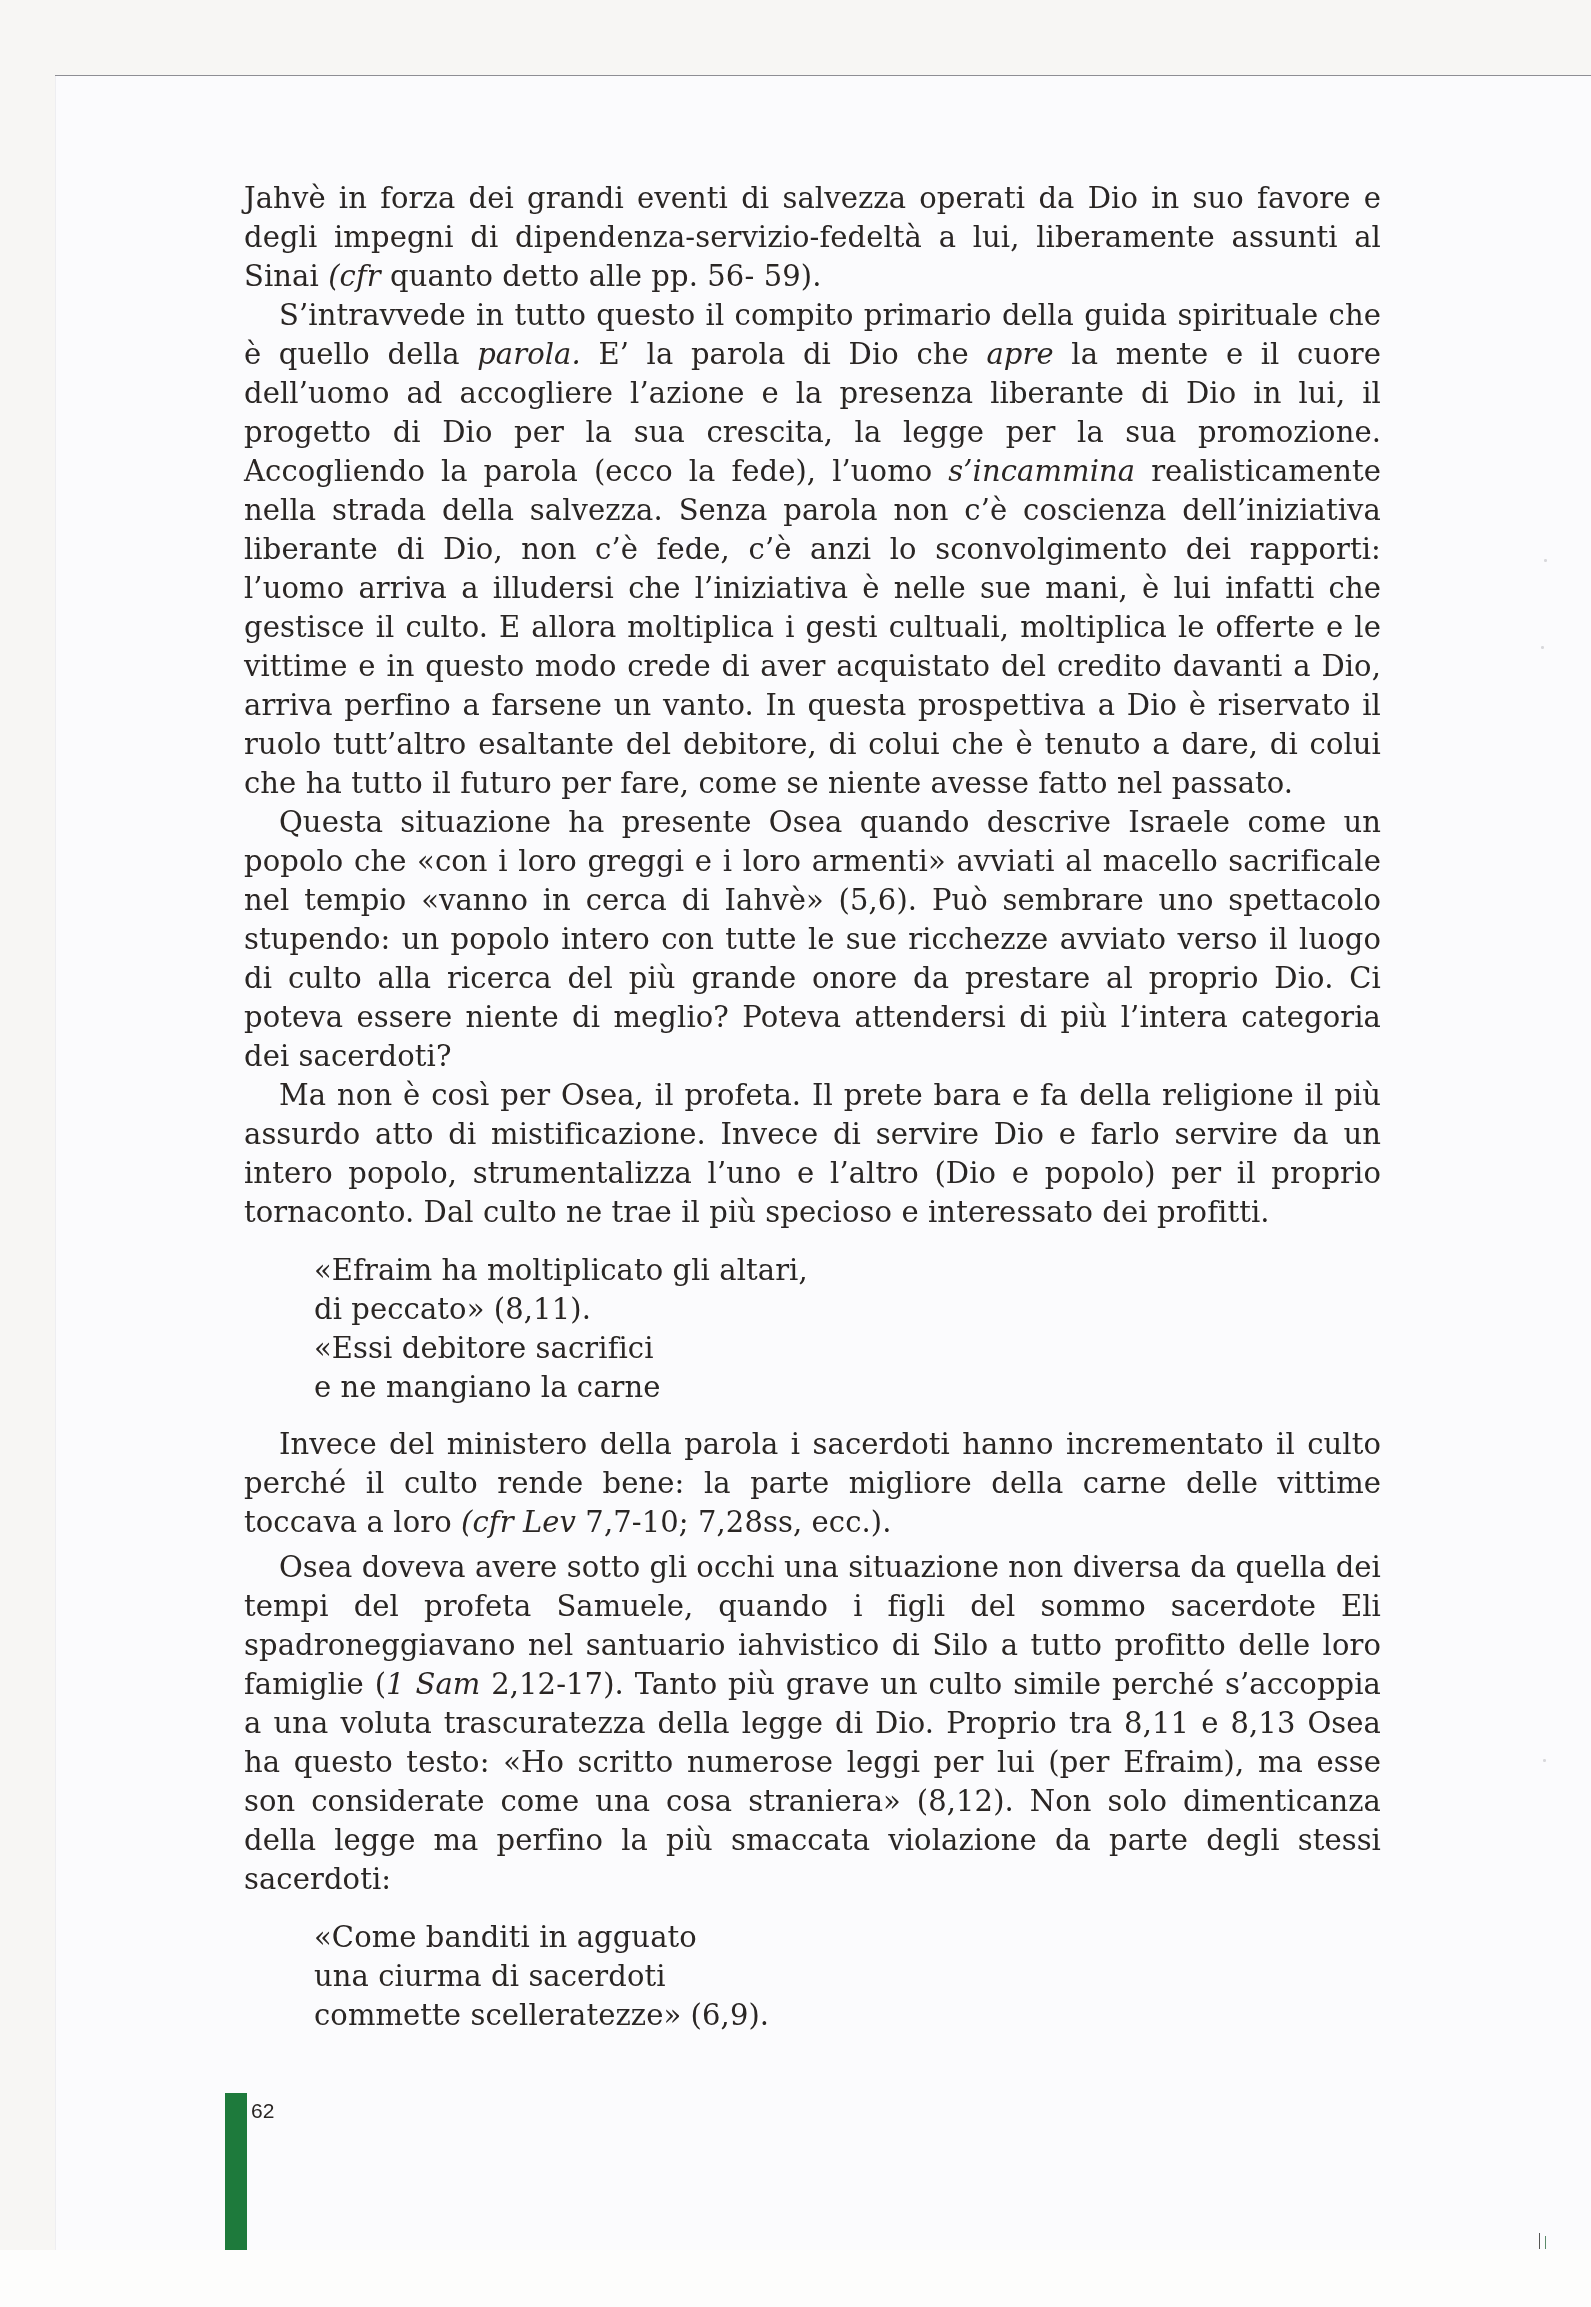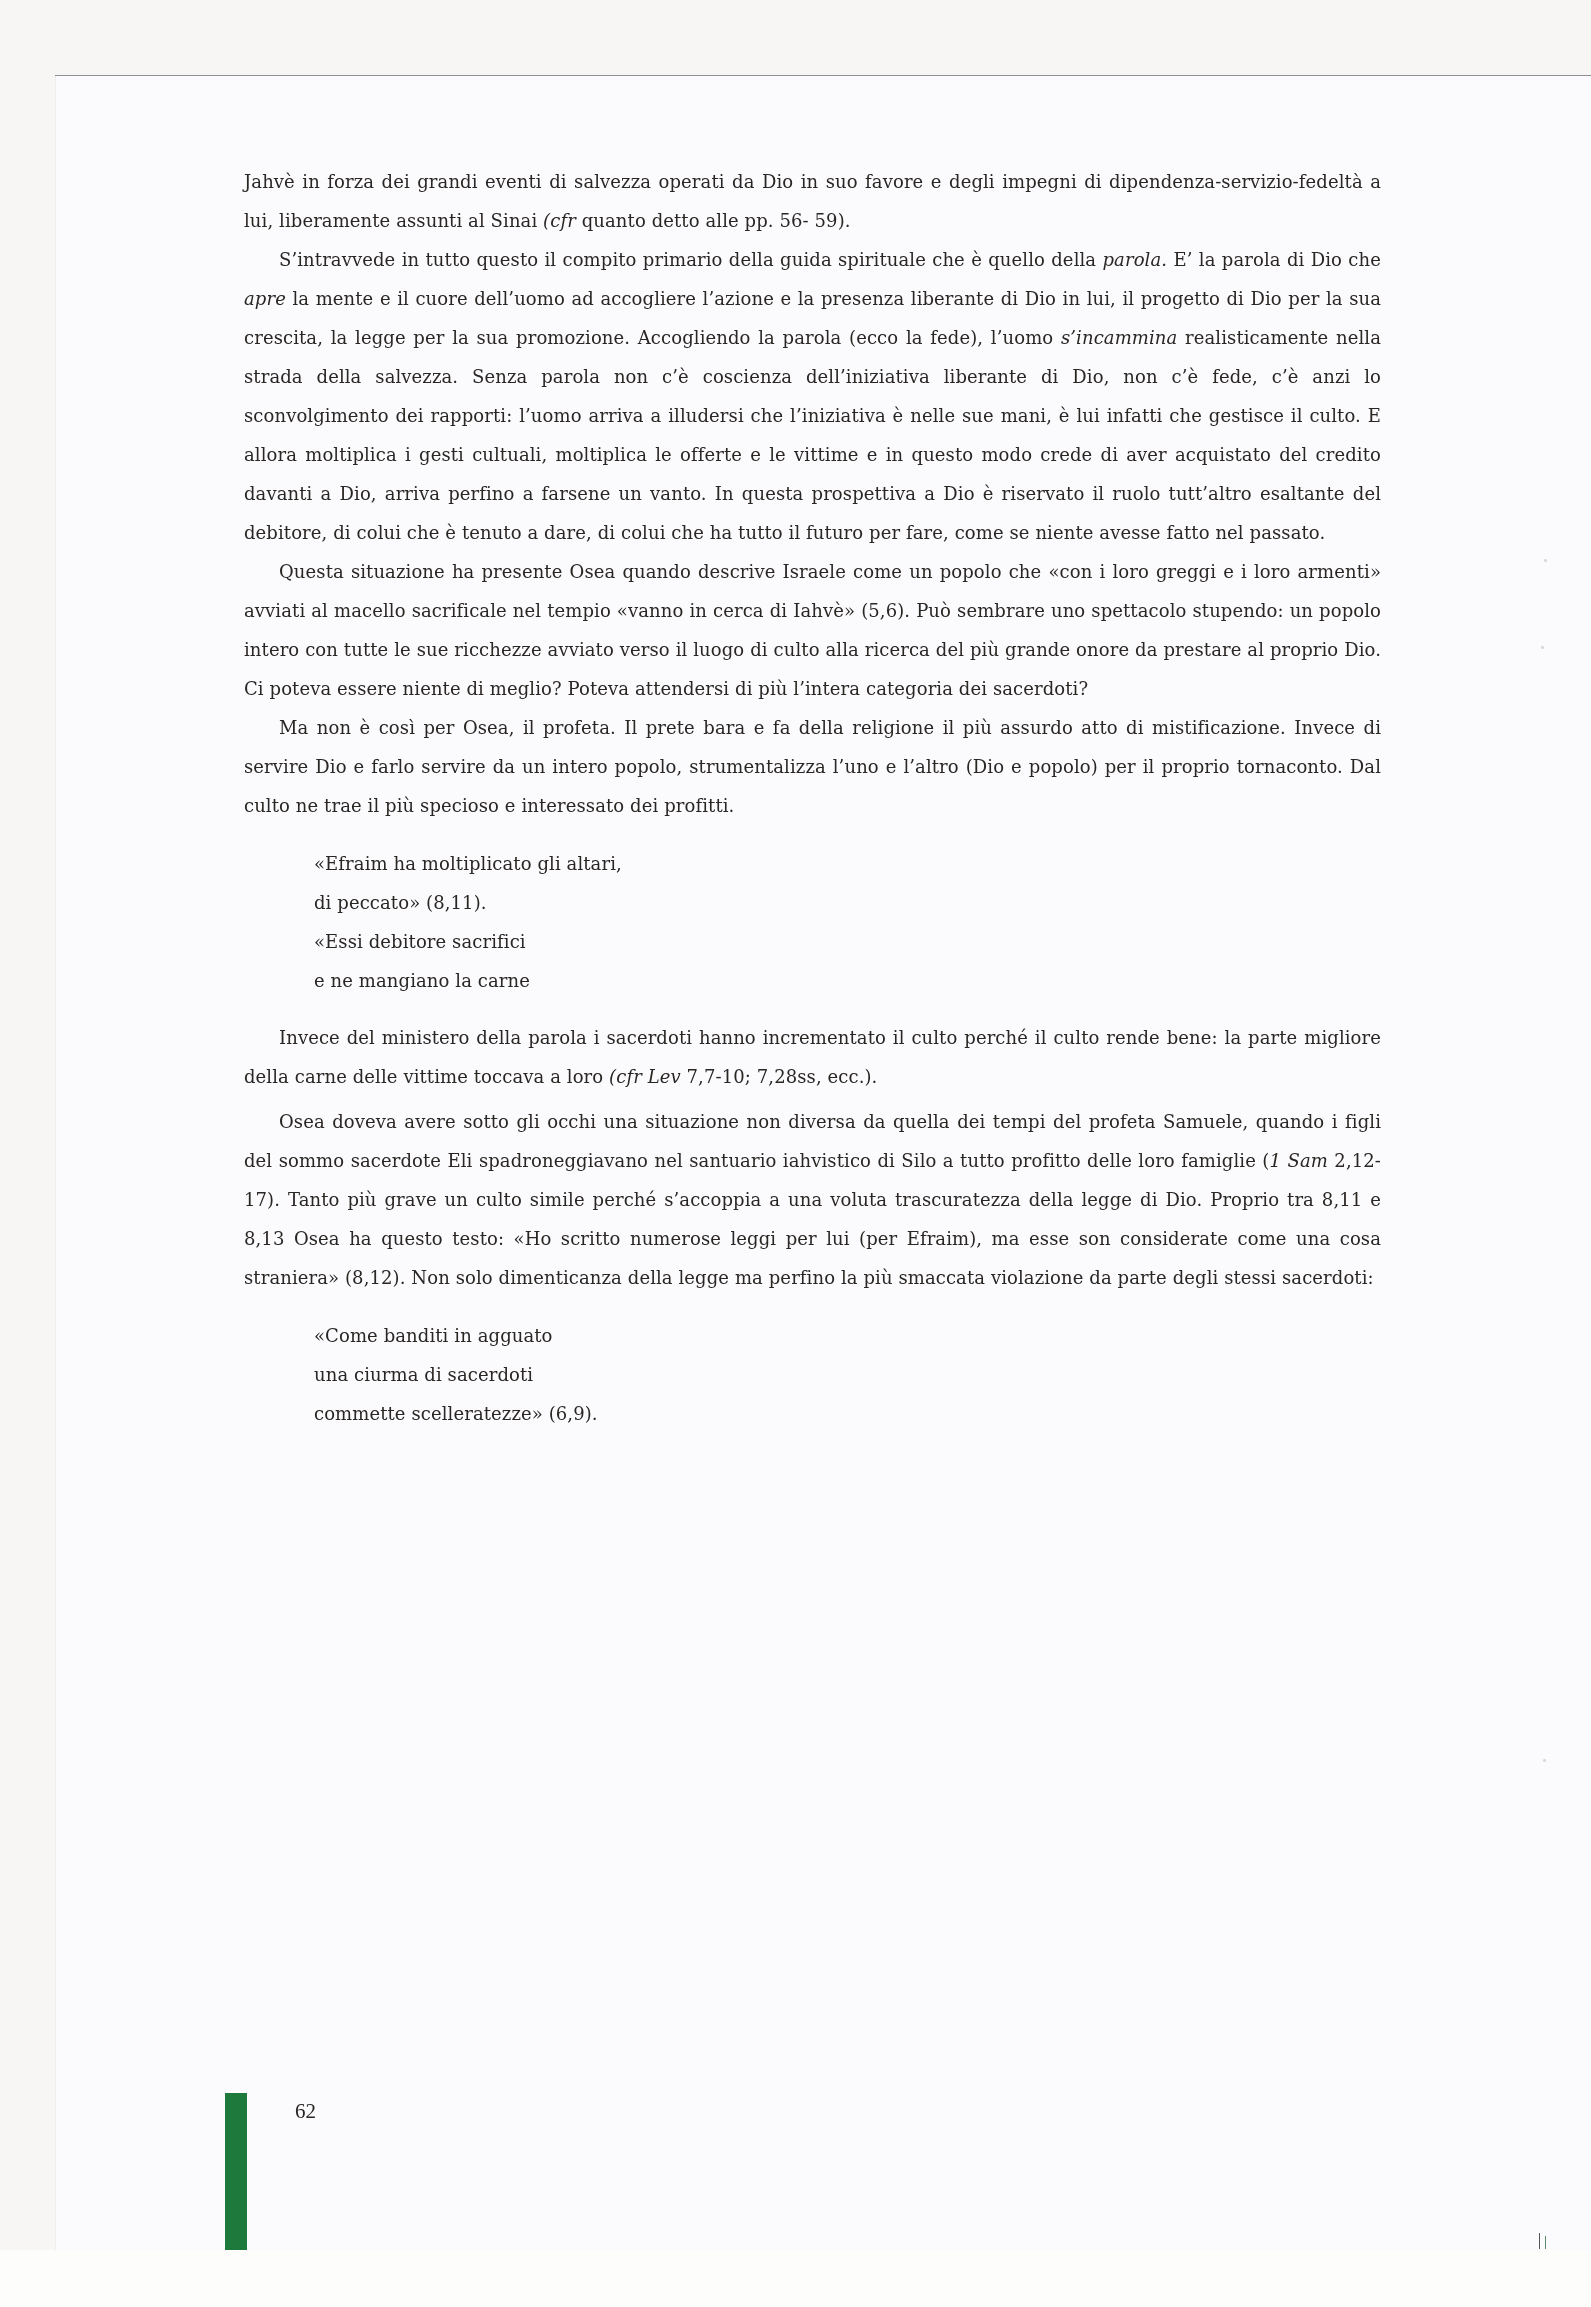--- a/index.html
+++ b/index.html
@@ -15,41 +15,40 @@
     width: 1536px; height: 2175px;
     background: #fbfbfd;
     border-top: 1.9px solid #8e8e94;
     box-shadow: inset 0.6px 0 0 #e6e6ea;
   }
   .bottom-strip {
     position: absolute; left: 0; top: 2250px;
     width: 1591px; height: 57px; background: #fdfdfc;
   }
   .text-block {
-    position: absolute; left: 244px; top: 162px;
+    position: absolute; left: 244px; top: 179px;
     width: 1137px;
-    font-size: 18px; line-height: 39px;
+    font-size: 29px; line-height: 39px;
     letter-spacing: 0.1px;
   }
   .para { margin: 0; text-align: justify; text-indent: 35px; }
   .para.noindent { text-indent: 0; }
   .para.gap-before { margin-top: 6px; }
   .quote { margin: 18.6px 0 18.6px 70px; }
   .quote .line { display: block; white-space: nowrap; }
   em { font-style: italic; }
   .page-num-bar {
     position: absolute; left: 225px; top: 2093px;
     width: 22.4px; height: 157px;
     background: #1e7a3c;
   }
   .page-num {
     position: absolute; left: 251px; top: 2099px;
     font-size: 21px; color: #2a2624;
-    font-family: Liberation Serif, serif;
-    margin-left: 44px;
+    font-family: Liberation Sans, sans-serif;
   }
   .edge-marks {
     position: absolute; left: 1539px; top: 2233px;
     width: 8.7px; height: 16px;
   }
   .edge-marks span { position: absolute; top: 0; width: 1.2px; height: 16px; }
   .edge-marks .m1 { left: 0; background: #555; }
   .edge-marks .m2 { left: 6.2px; top: 2.5px; height: 13.7px; background: #5a8a6a; }
   .speck { position: absolute; width: 2.5px; height: 2.5px; border-radius: 1.2px; background: #d8d8dc; }
 </style>

